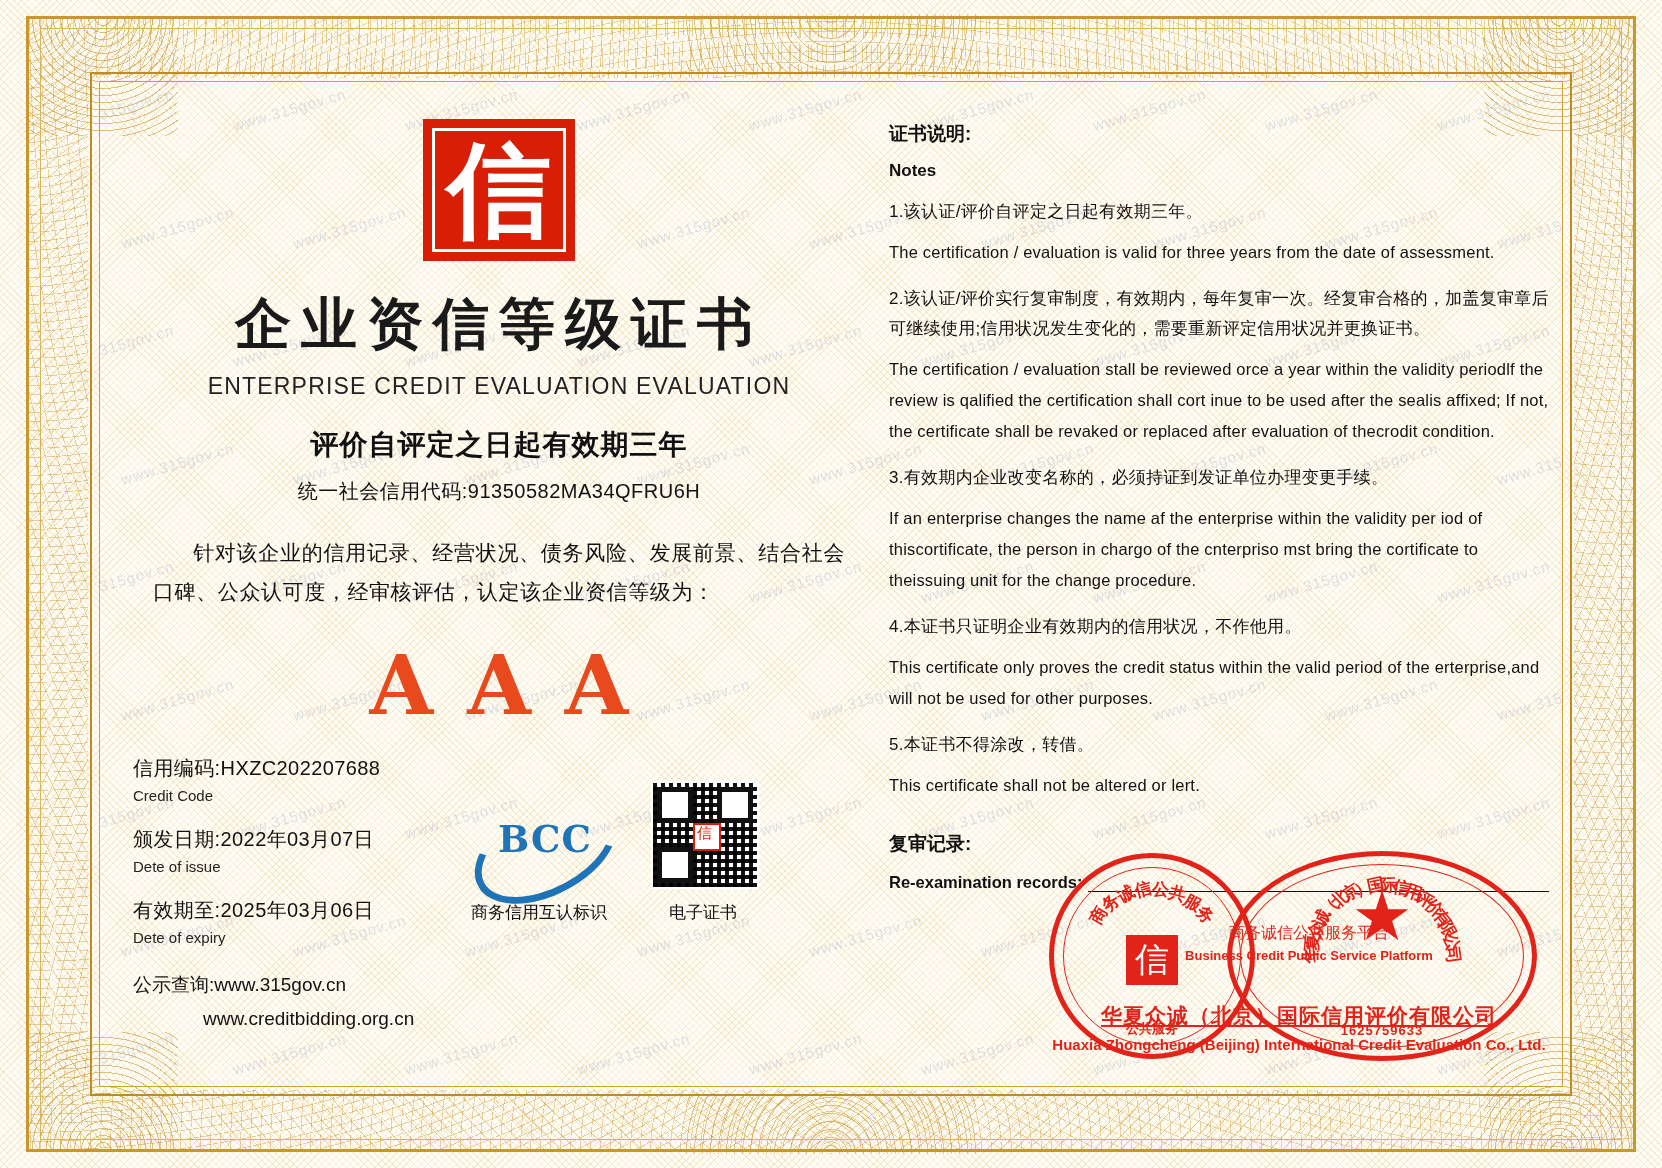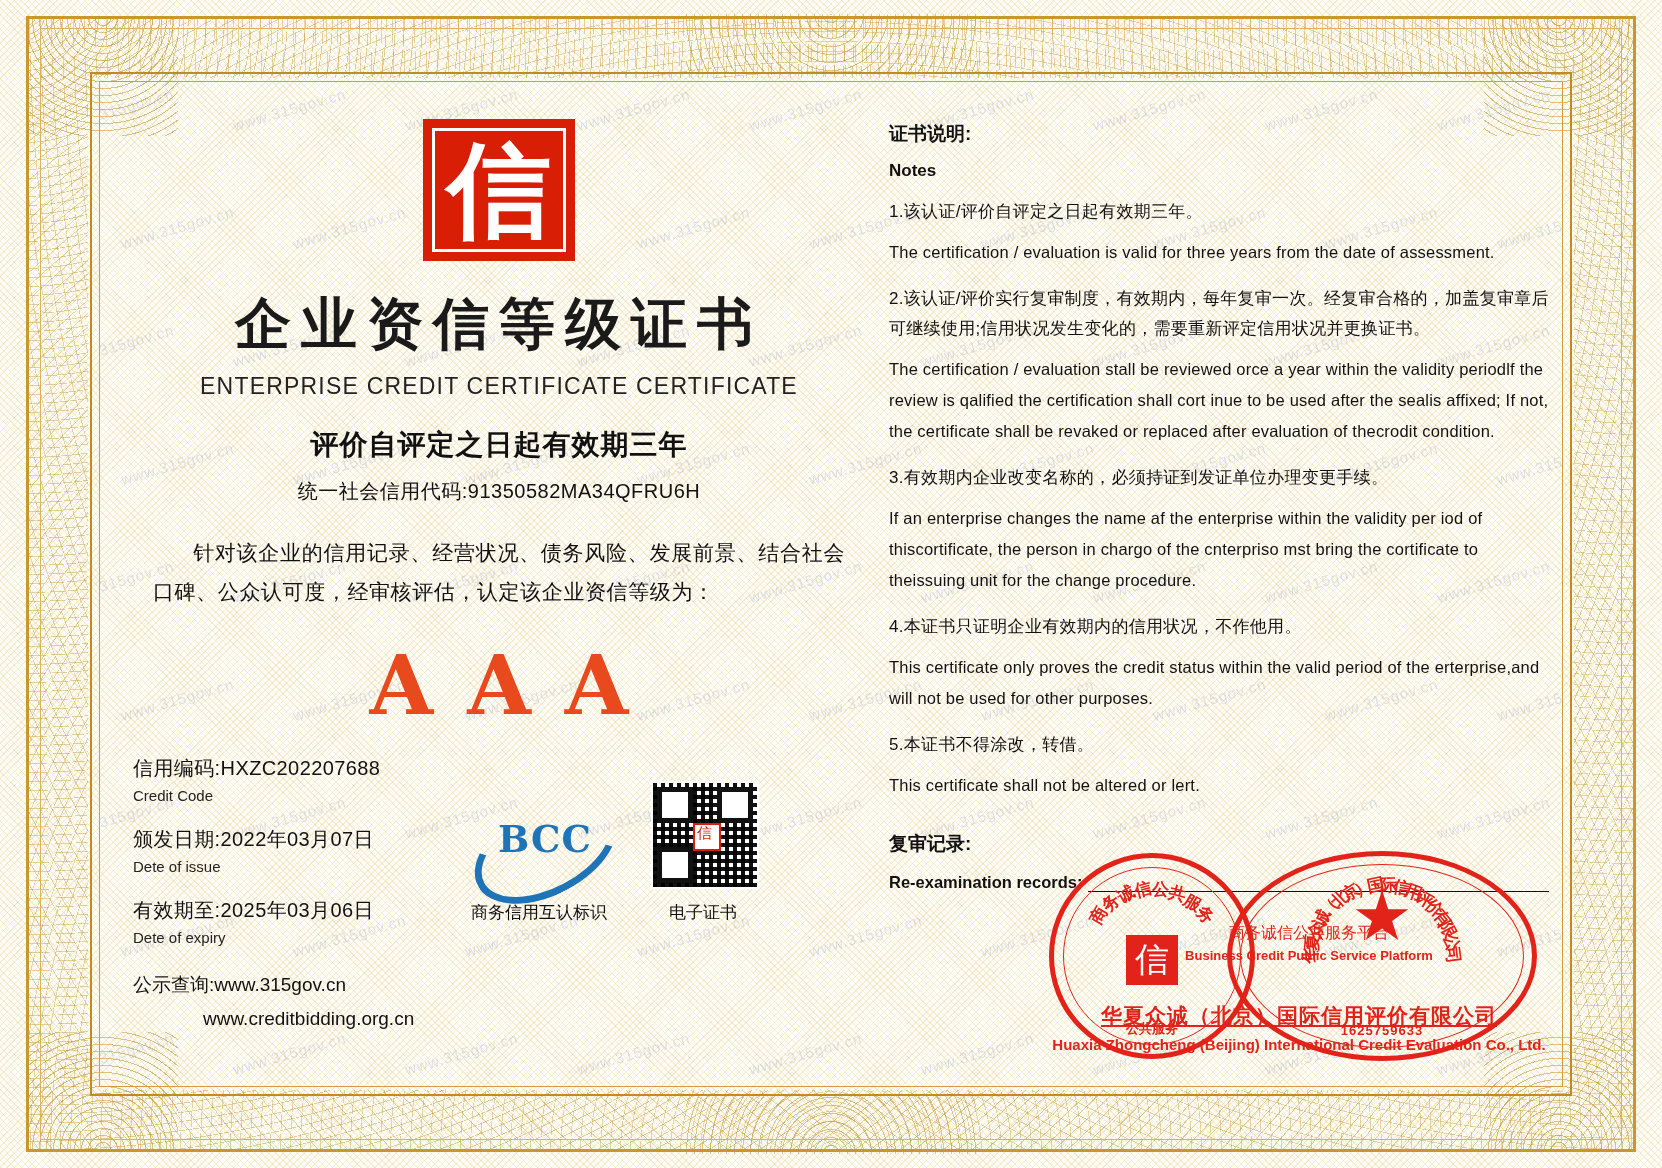--- a/index.html
+++ b/index.html
@@ -328,21 +328,21 @@
 
   <div class="content">
 
     <div class="left-col">
 
       <div class="seal-logo">
         <span class="glyph">信</span>
       </div>
 
       <div class="title-cn">企业资信等级证书</div>
-      <div class="title-en">ENTERPRISE CREDIT CERTIFICATE CERTIFICATE</div>
+      <div class="title-en">ENTERPRISE CREDIT EVALUATION EVALUATION</div>
 
       <div class="company">评价自评定之日起有效期三年</div>
       <div class="uscc">统一社会信用代码:91350582MA34QFRU6H</div>
 
       <div class="statement"><span class="indent"></span><span>针对该企业的信用记录、经营状况、债务风险、发展前景、结合社会口碑、公众认可度，经审核评估，认定该企业资信等级为：</span></div>
 
       <div class="grade">AAA</div>
 
       <div class="field">
         <div class="line1">信用编码:HXZC202207688</div>

